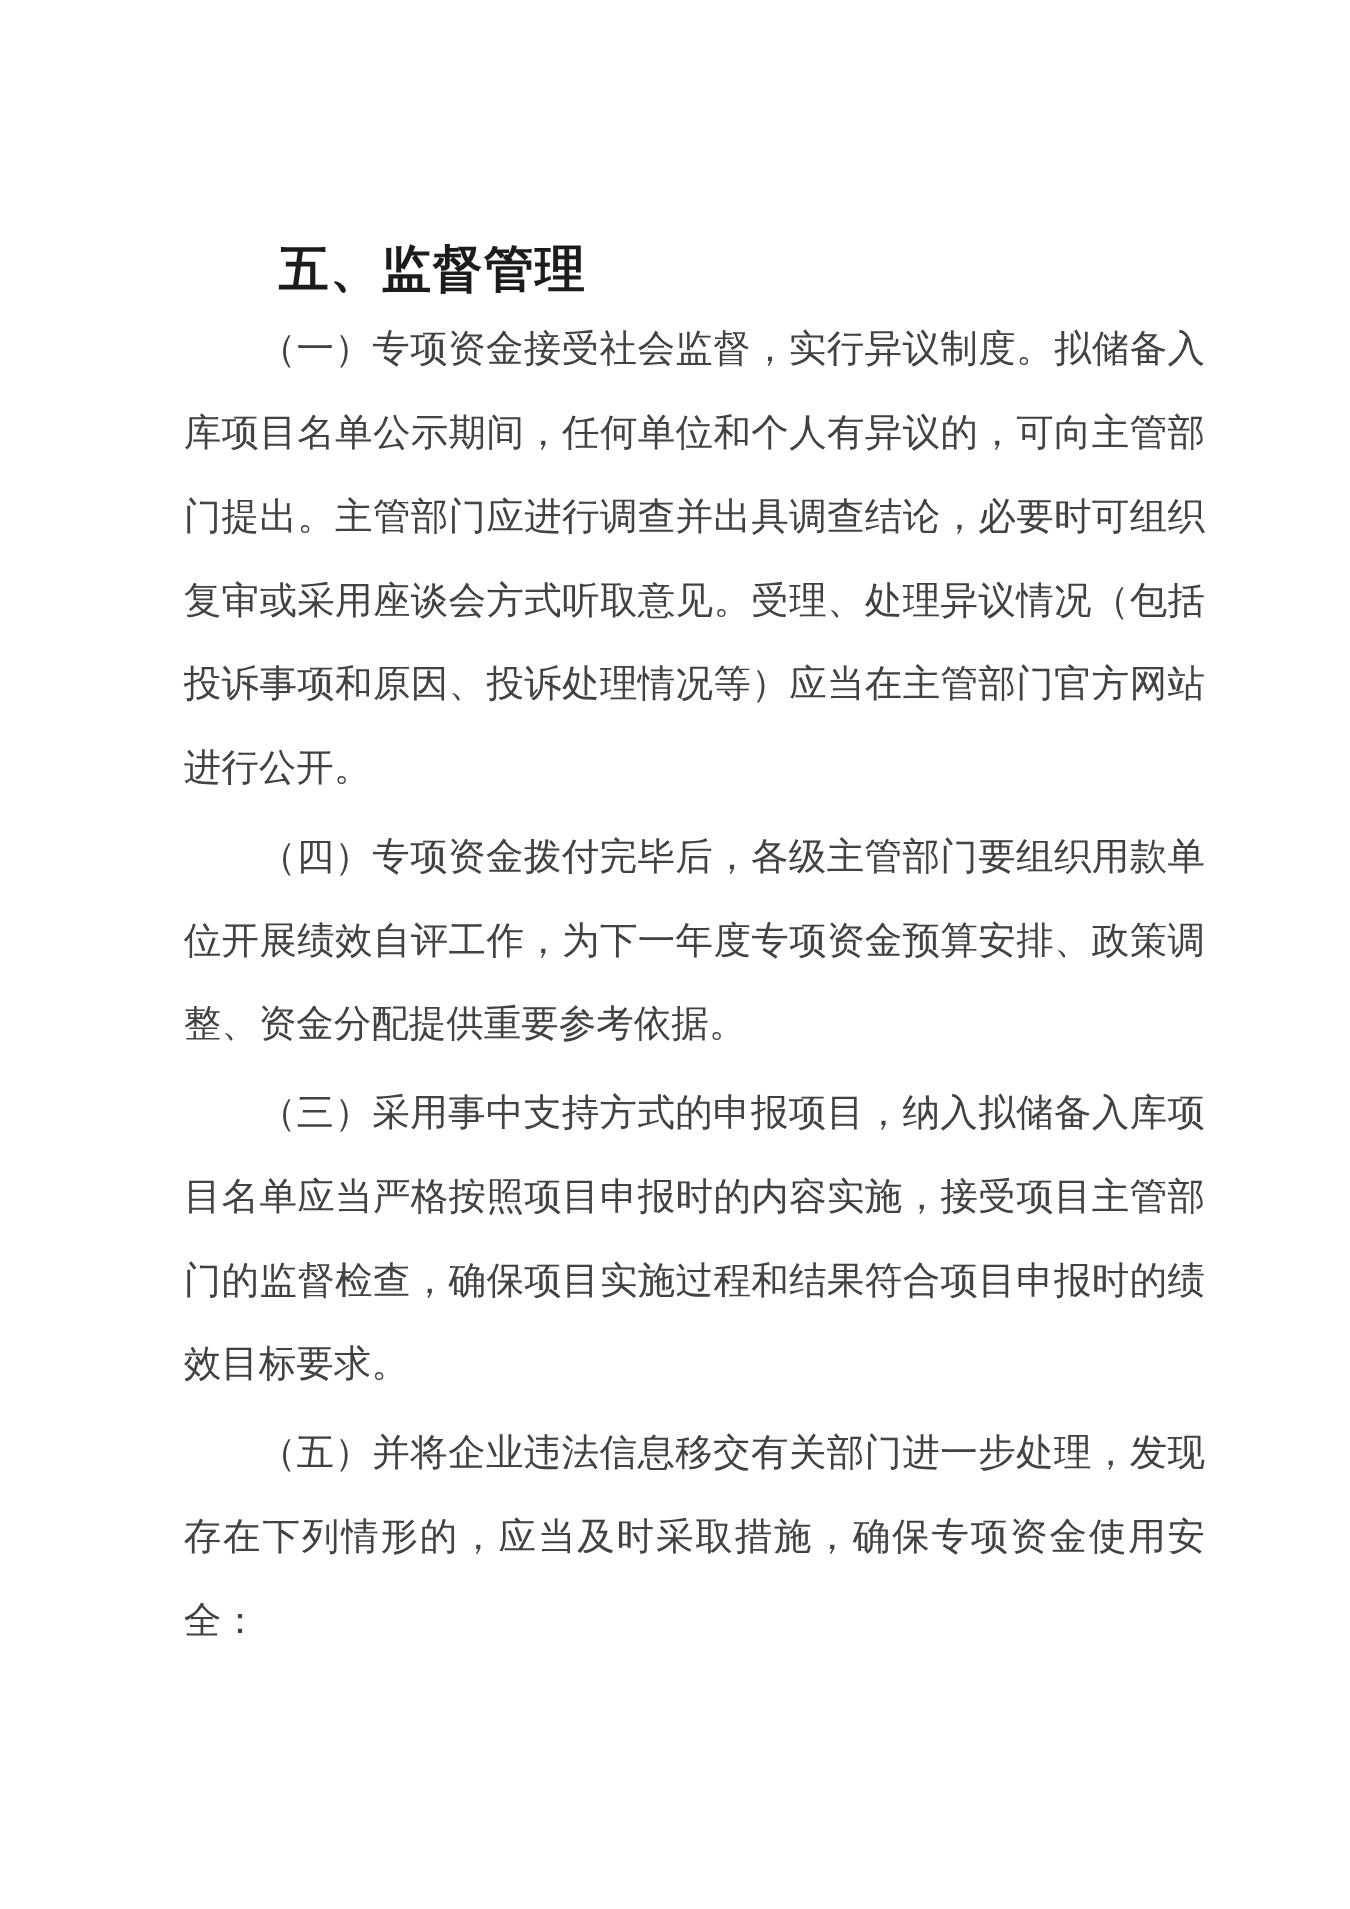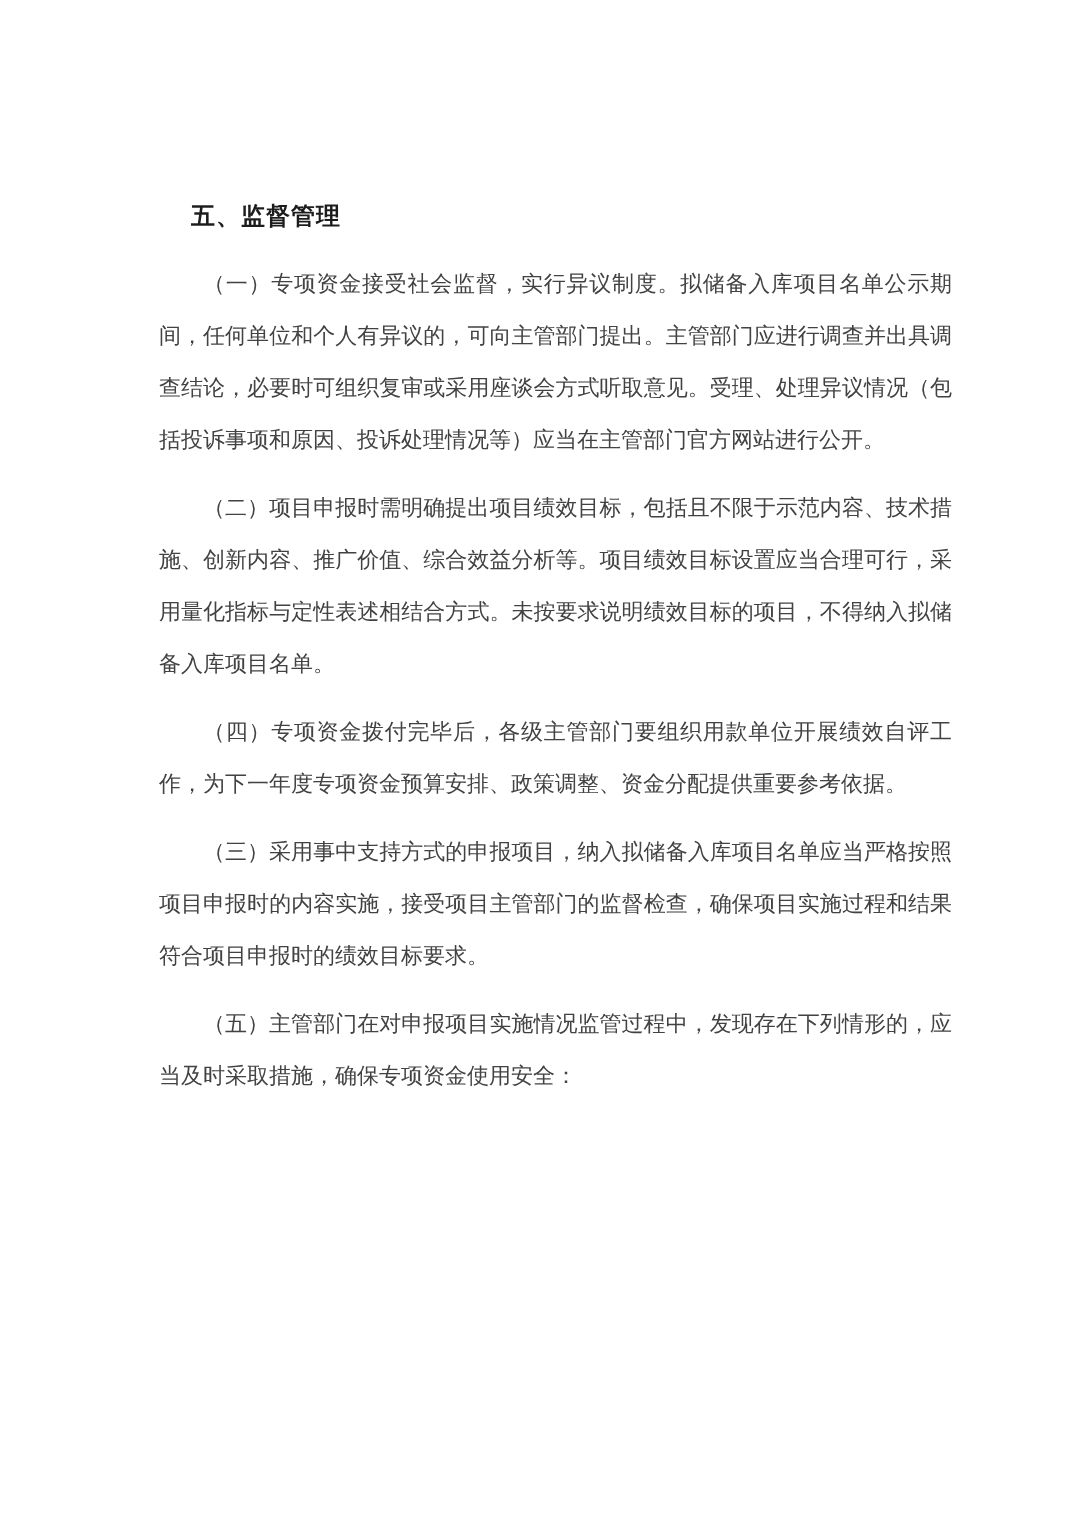--- a/index.html
+++ b/index.html
@@ -16,46 +16,45 @@
     box-sizing: border-box;
     padding: 190px 112px 0 143px;
     overflow: hidden;
     font-family: "Liberation Serif", "DejaVu Serif", serif;
     color: #424242;
   }
   .heading {
     margin: 0 0 0 0;
     font-family: "Liberation Sans", "DejaVu Sans", sans-serif;
     font-weight: 700;
-    font-size: 24px;
+    font-size: 40px;
     line-height: 52px;
     color: #1c1c1c;
     text-indent: 2em;
     letter-spacing: 1px;
   }
   .para {
-    margin: 16px;
-    font-size: 22px;
-    line-height: 52px;
+    margin: 4px;
+    font-size: 30px;
+    line-height: 67px;
     text-indent: 2em;
     text-align: justify;
     text-justify: inter-character;
     word-break: normal;
     overflow-wrap: break-word;
   }
 </style>
 </head>
 <body>
 
 <div class="page">
   <h2 class="heading">五、监督管理</h2>
 
   <p class="para">（一）专项资金接受社会监督，实行异议制度。拟储备入库项目名单公示期间，任何单位和个人有异议的，可向主管部门提出。主管部门应进行调查并出具调查结论，必要时可组织复审或采用座谈会方式听取意见。受理、处理异议情况（包括投诉事项和原因、投诉处理情况等）应当在主管部门官方网站进行公开。</p>
 
-  <p class="para">（二）项目申报时需明确提出项目绩效目标，包括且不限于示范内容、技术措施、创新内容、推广价值、综合效益分析等。项目绩效目标设置应当合理可行，采用量化指标与定性表述相结合方式。未按要求说明绩效目标的项目，不得纳入拟储备入库项目名单。</p>
 
   <p class="para">（四）专项资金拨付完毕后，各级主管部门要组织用款单位开展绩效自评工作，为下一年度专项资金预算安排、政策调整、资金分配提供重要参考依据。</p>
 
   <p class="para">（三）采用事中支持方式的申报项目，纳入拟储备入库项目名单应当严格按照项目申报时的内容实施，接受项目主管部门的监督检查，确保项目实施过程和结果符合项目申报时的绩效目标要求。</p>
 
-  <p class="para">（五）主管部门在对申报项目实施情况监管过程中，发现存在下列情形的，应当及时采取措施，确保专项资金使用安全：</p>
+  <p class="para">（五）并将企业违法信息移交有关部门进一步处理，发现存在下列情形的，应当及时采取措施，确保专项资金使用安全：</p>
 
 </div>
 
 </body></html>

